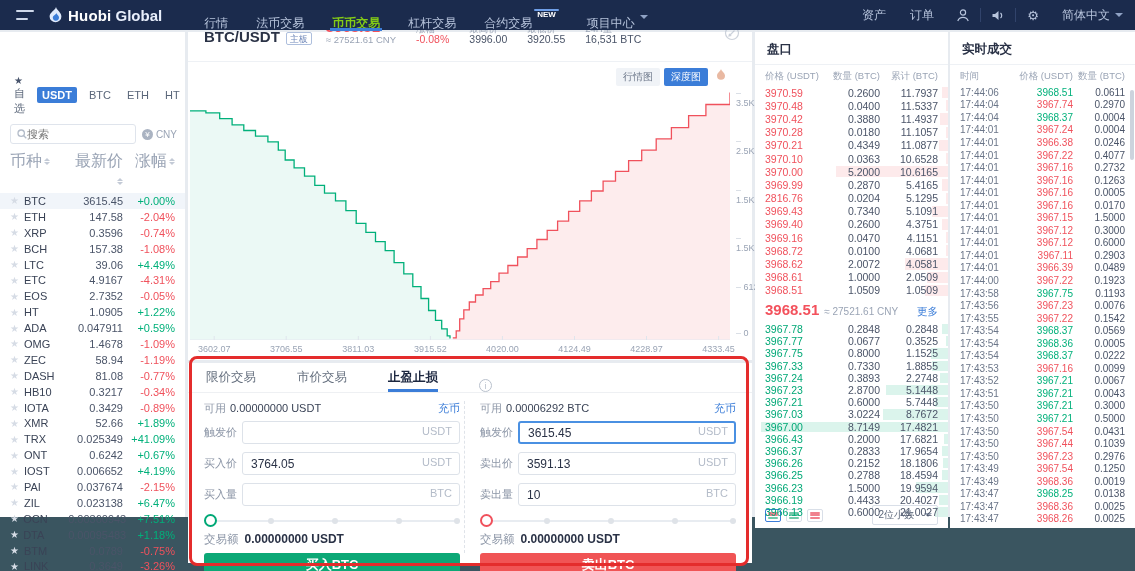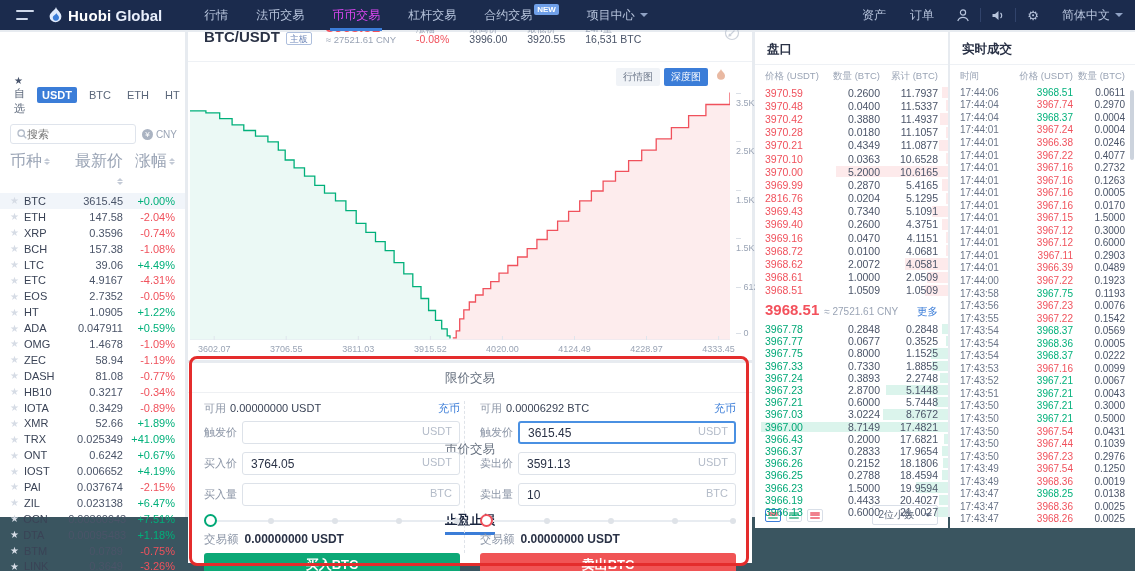--- a/index.html
+++ b/index.html
@@ -11,22 +11,22 @@
 
   
   .navbar { position:absolute; left:0; top:0; width:1135px; height:30px; background:#1b2b4d; z-index:2;
     display:flex; align-items:center; color:#b7c4dc; font-size:12px; }
   .burger { width:18px; height:10px; margin:0 14px 0 16px; display:flex; flex-direction:column; justify-content:space-between; cursor:pointer;}
   .burger i { display:block; height:2px; background:#cfd9ea; border-radius:1px;}
   .burger i:first-child{ width:18px;} .burger i:last-child{ width:12px;}
   .logo { display:flex; align-items:center; margin-right:28px; }
   .logo b { color:#fff; font-size:15px; letter-spacing:.2px;}
   .logo span.g { color:#e8eefb; font-weight:bold; font-size:15px; margin-left:4px;}
-  .nav-item { position:relative; height:30px; display:flex; align-items:center; padding:16px 14px; cursor:pointer; white-space:nowrap;}
-  .nav-item.active { color:#d946ef; font-weight:normal; }
+  .nav-item { position:relative; height:30px; display:flex; padding:16px 14px; cursor:pointer; white-space:nowrap;}
+  .nav-item.active { color:#84cc16; font-weight:bold; }
   .nav-item.active:after { content:""; position:absolute; left:12px; right:12px; bottom:0; height:3px; background:#3b7dd8;}
   .badge-new { position:relative; top:-6px; margin-left:2px; background:#6f9fe8; color:#fff; font-size:8px; padding:1px 3px; border-radius:2px; font-weight:bold;}
   .caret { display:inline-block; margin-left:5px; width:0; height:0; border-left:4px solid transparent; border-right:4px solid transparent; border-top:4px solid #8fa2c4;}
   .nav-right { margin-left:auto; display:flex; align-items:center; gap:0;}
   .nav-right .txt { padding:0 12px; cursor:pointer;}
   .nav-ic { width:34px; display:flex; justify-content:center; align-items:center; cursor:pointer;}
   .vdiv { width:1px; height:14px; background:#31436b; }
 
   
   .sidebar { left:0; top:32px; width:185px; height:485px; }
@@ -68,21 +68,21 @@
   .ch-tab.sel { background:#3b7dd8; color:#fff;}
   .flame-ic { margin-left:4px; cursor:pointer;}
   .plot { position:absolute; left:2px; top:50px; width:540px; height:258px;}
   .ylab { position:absolute; font-size:9px; color:#9aa4b5; width:26px; text-align:left; left:548px;}
   .ylab:before{ content:"– "; color:#c7cfda;}
   .xlabs { position:absolute; left:2px; top:312px; width:540px; height:12px;}
   .xlab { position:absolute; font-size:9px; color:#9aa4b5; transform:translateX(-50%); white-space:nowrap;}
 
   
   .tradep { left:188px; top:363px; width:564px; height:200px; }
-  .tp-tabs { display:flex; align-items:center; height:30px; padding:0 18px; border-bottom:1px solid #eef0f3; font-size:12.5px; color:#66707f; gap:41px;flex-direction:column;}
+  .tp-tabs { display:flex; align-items:flex-end; height:30px; padding:0 18px; border-bottom:1px solid #eef0f3; font-size:12.5px; color:#66707f; gap:41px;}
   .tp-tab { position:relative; height:30px; line-height:30px; cursor:pointer;}
   .tp-tab.sel { color:#1c2740; font-weight:bold;}
   .tp-tab.sel:after { content:""; position:absolute; left:0; right:0; bottom:0; height:3px; background:#3b7dd8;}
   .info-ic { width:13px; height:13px; border:1px solid #b9c1cd; border-radius:50%; color:#b9c1cd; font-size:9px; line-height:12px; text-align:center; cursor:pointer;}
   .tp-col { position:absolute; top:30px; width:256px; }
   .tp-col.left { left:16px;} .tp-col.right { left:292px;}
   .coldiv { position:absolute; left:276px; top:38px; bottom:10px; border-left:1px dashed #dfe3e9;}
   .avail { display:flex; align-items:center; font-size:11px; color:#8b95a6; height:26px; margin-top:2px;}
   .avail b { color:#3a4356; font-weight:normal; margin:0 4px;}
   .charge { margin-left:auto; color:#3b7dd8; cursor:pointer;}

